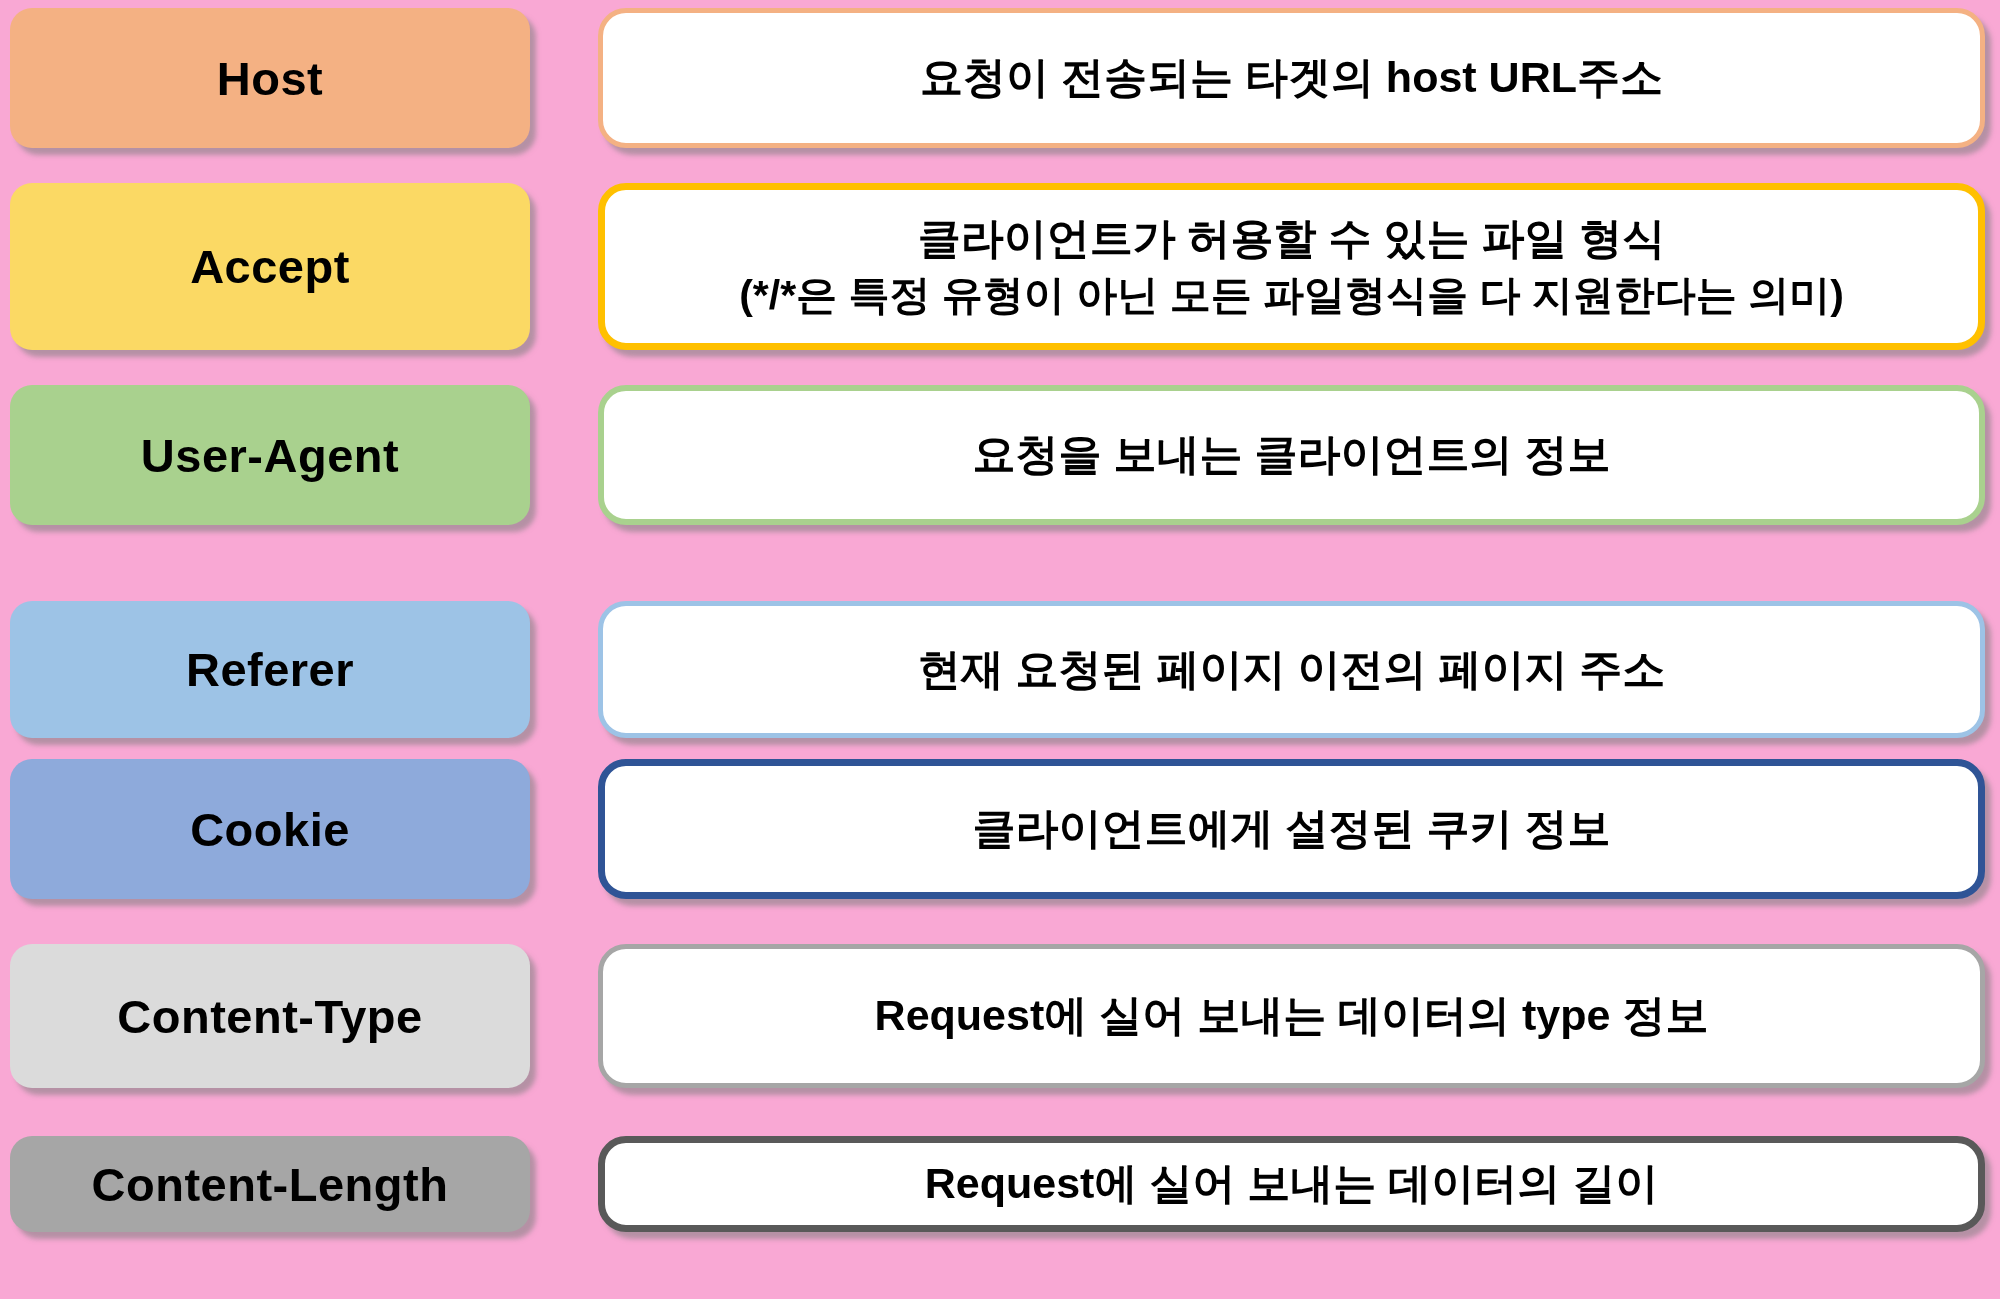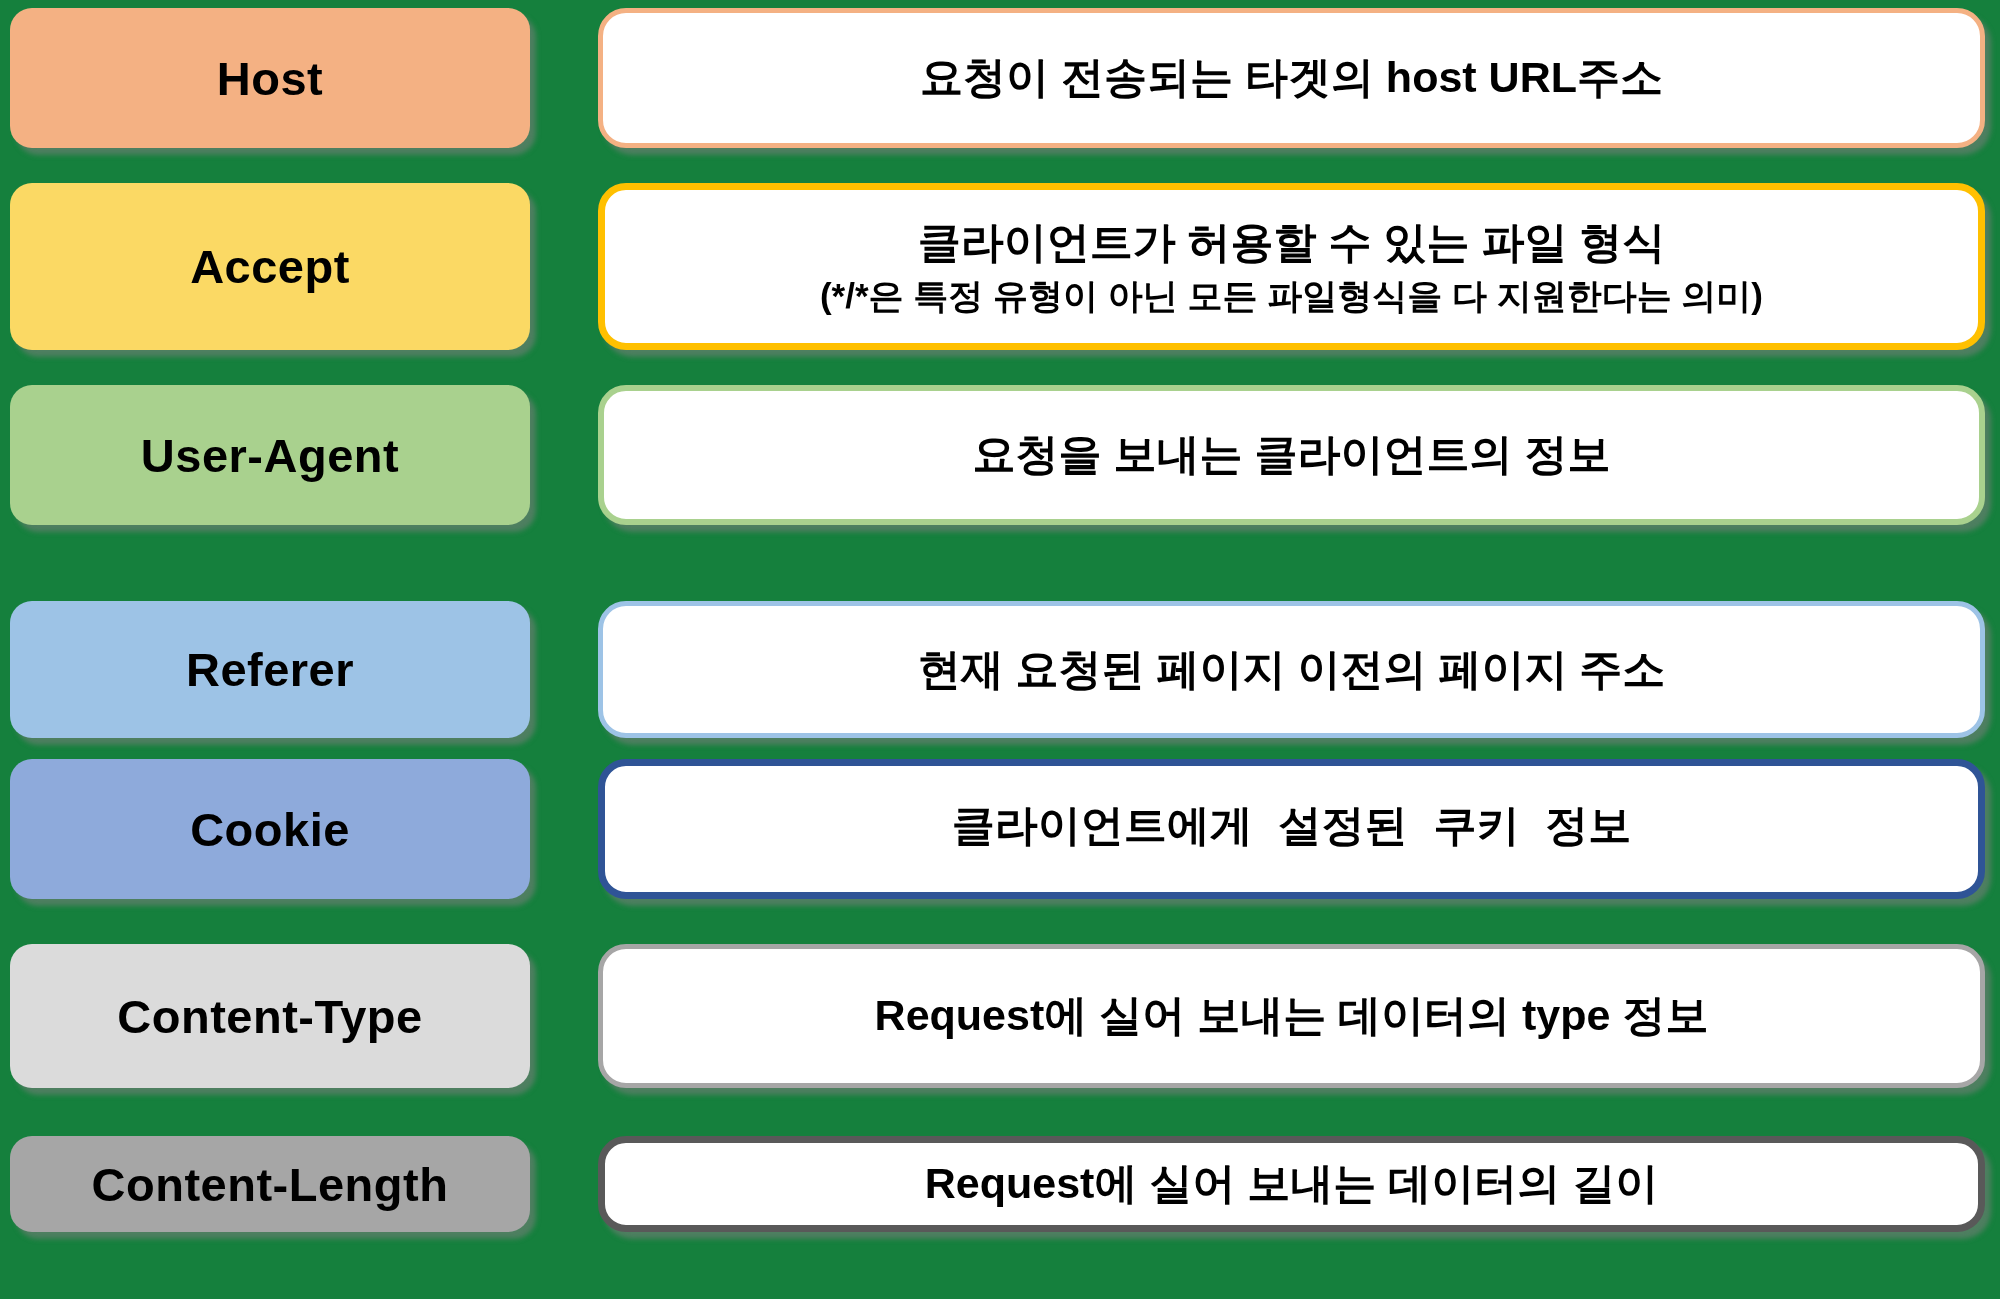--- a/index.html
+++ b/index.html
@@ -7,21 +7,21 @@
     padding: 0;
     background: #ffffff;
     font-family: "Liberation Sans", sans-serif;
   }
   .diagram {
     position: relative;
     width: 2000px;
     height: 1299px;
     box-sizing: border-box;
     padding: 8px 15px 0 10px;
-    background: #15803d;
+    background: #f9a8d4;
   }
   .row {
     display: flex;
     align-items: stretch;
   }
   
   .row:nth-of-type(1) { height: 140px; margin-bottom: 35px; }
   .row:nth-of-type(2) { height: 167px; margin-bottom: 35px; }
   .row:nth-of-type(3) { height: 140px; margin-bottom: 76px; }
   .row:nth-of-type(4) { height: 137px; margin-bottom: 21px; }
@@ -59,26 +59,26 @@
     font-weight: bold;
     color: #000000;
     box-shadow: 6px 7px 5px rgba(125,125,125,0.55);
     line-height: 1.25;
   }
   
   .row:nth-of-type(1) .desc-box { border-width: 5px; }
   .row:nth-of-type(2) .desc-box { border-width: 7px; }
   .row:nth-of-type(3) .desc-box { border-width: 6px; }
   .row:nth-of-type(4) .desc-box { border-width: 5px; }
-  .row:nth-of-type(5) .desc-box { border-width: 7px; font-family: Liberation Mono, monospace; }
+  .row:nth-of-type(5) .desc-box { border-width: 7px; }
   .row:nth-of-type(6) .desc-box { border-width: 5px; }
   .row:nth-of-type(7) .desc-box { border-width: 7px; }
 
   .desc-sub {
-    font-size: 35px;
+    font-size: 41px;
     font-weight: bold;
     margin-top: 4px;
   }
   .desc-sub:empty { display: none; }
 </style>
 </head>
 <body>
 
 <div class="diagram">
 

